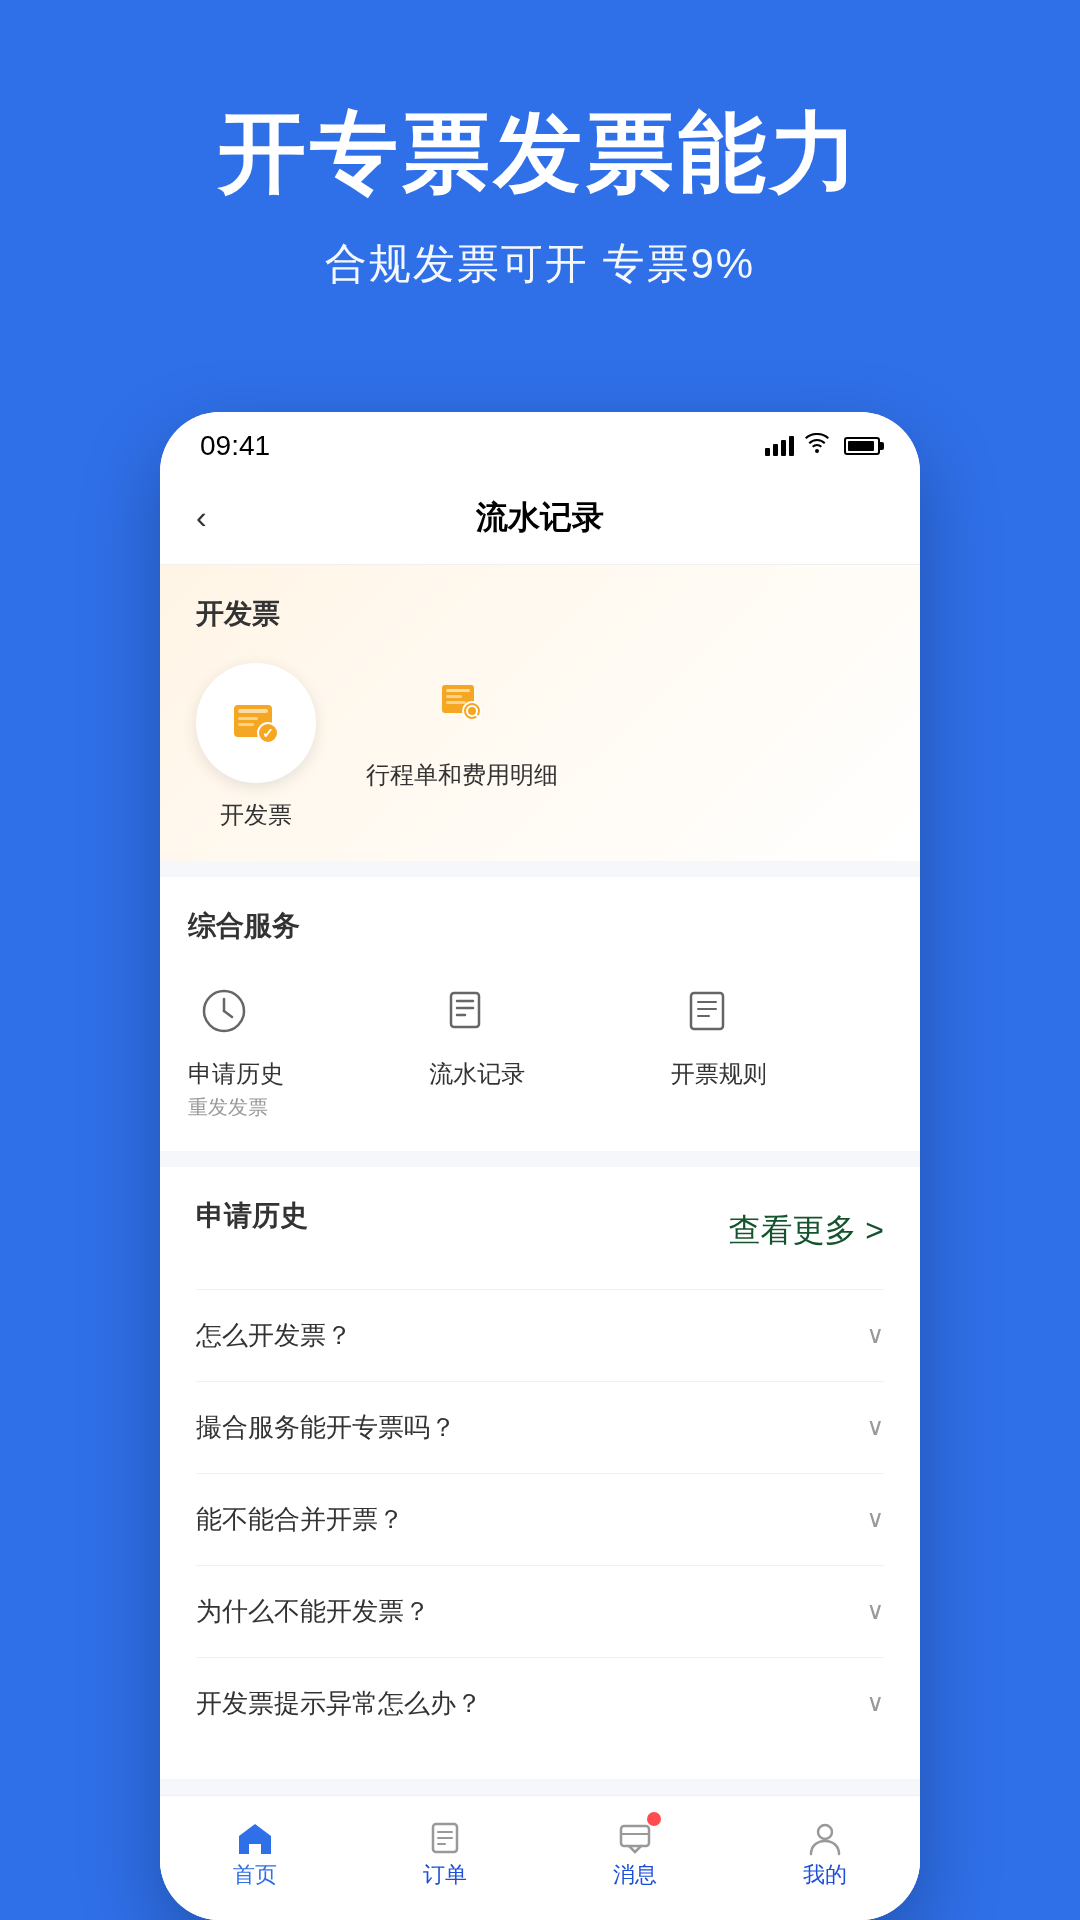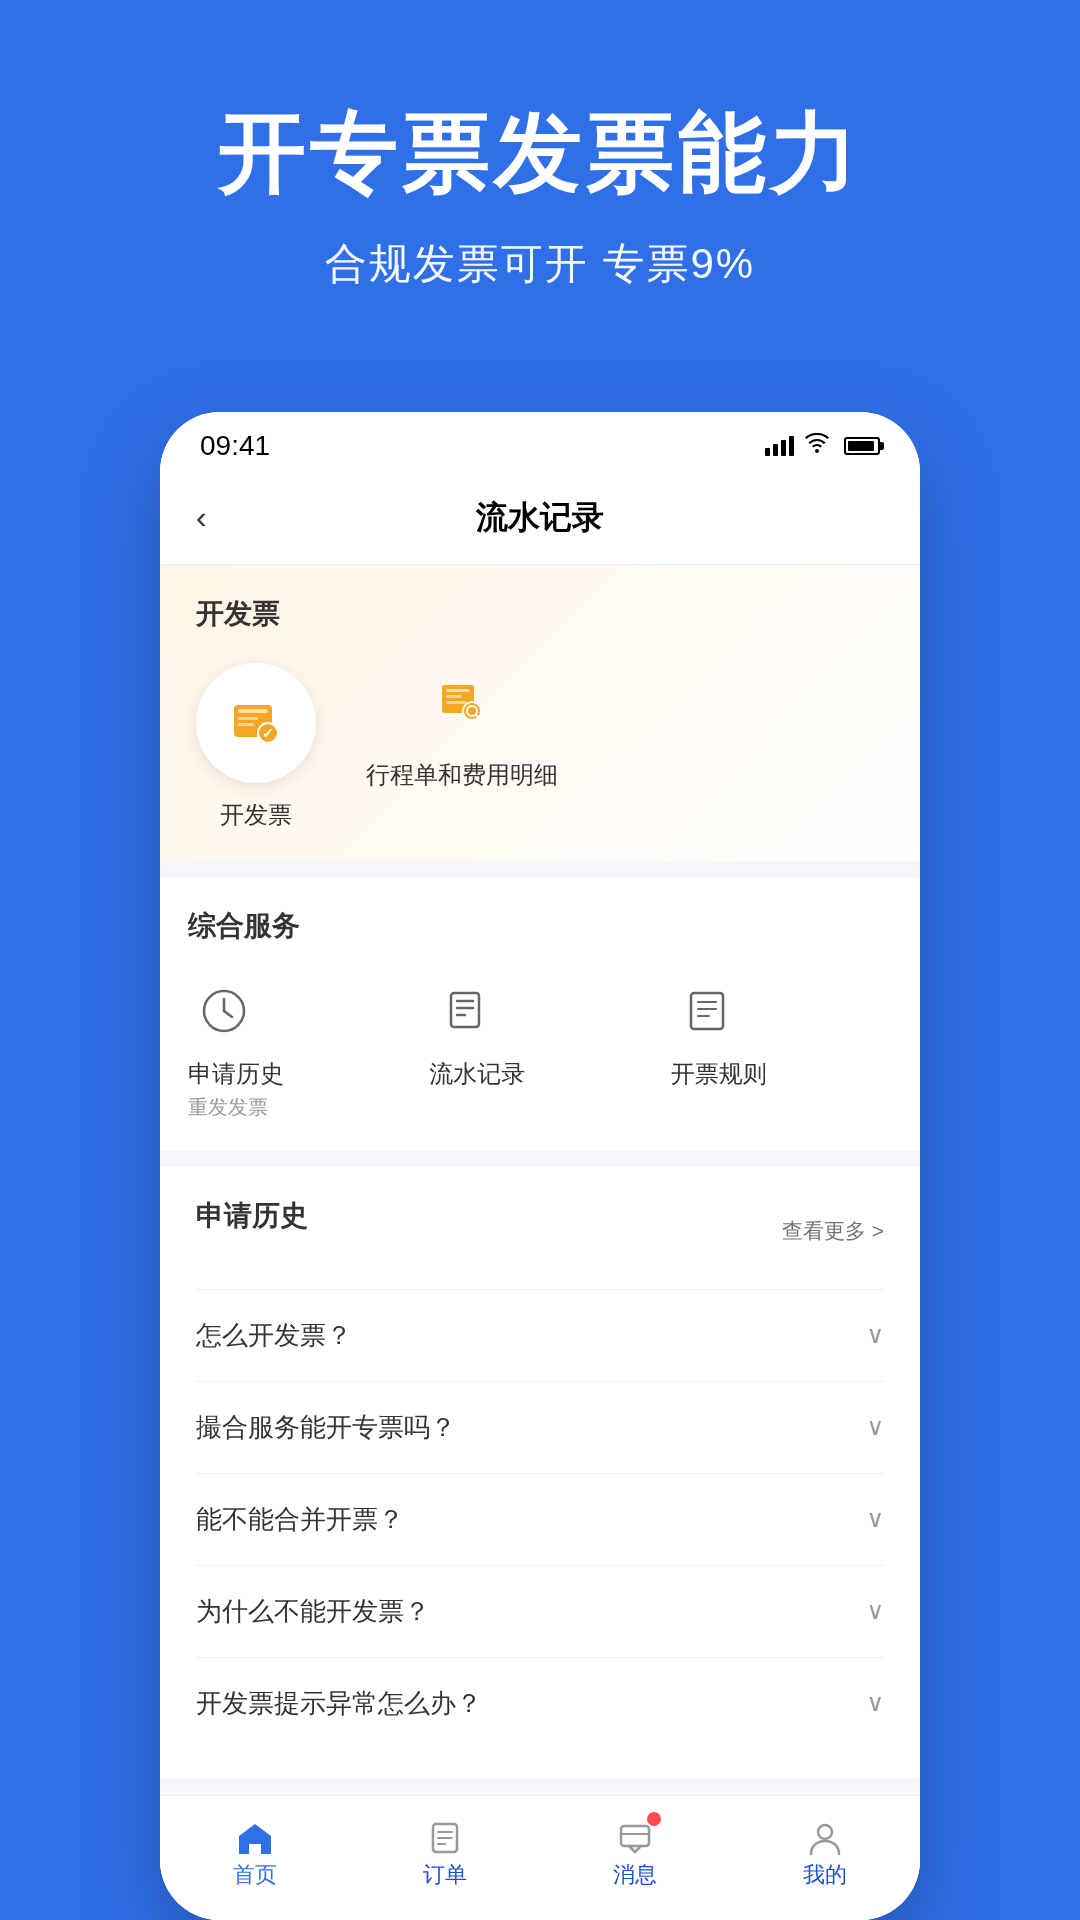--- a/index.html
+++ b/index.html
@@ -263,22 +263,22 @@
     }
 
     .faq-header {
       display: flex;
       justify-content: space-between;
       align-items: center;
       margin-bottom: 24px;
     }
 
     .faq-more {
-      font-size: 21px;
-      color: #737373;
+      font-size: 32px;
+      color: #14532d;
       cursor: pointer;
     }
 
     .faq-item {
       display: flex;
       justify-content: space-between;
       align-items: center;
       padding: 28px 0;
       border-top: 1px solid #f0f0f0;
       cursor: pointer;

